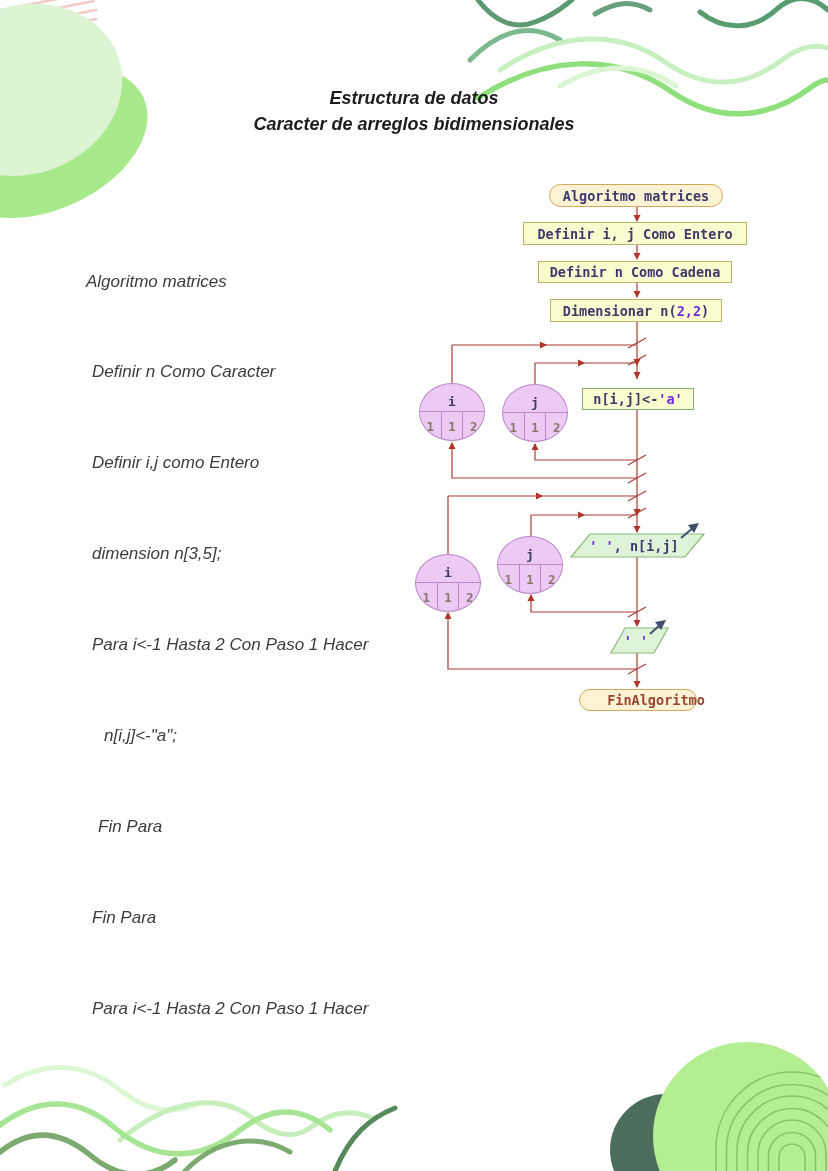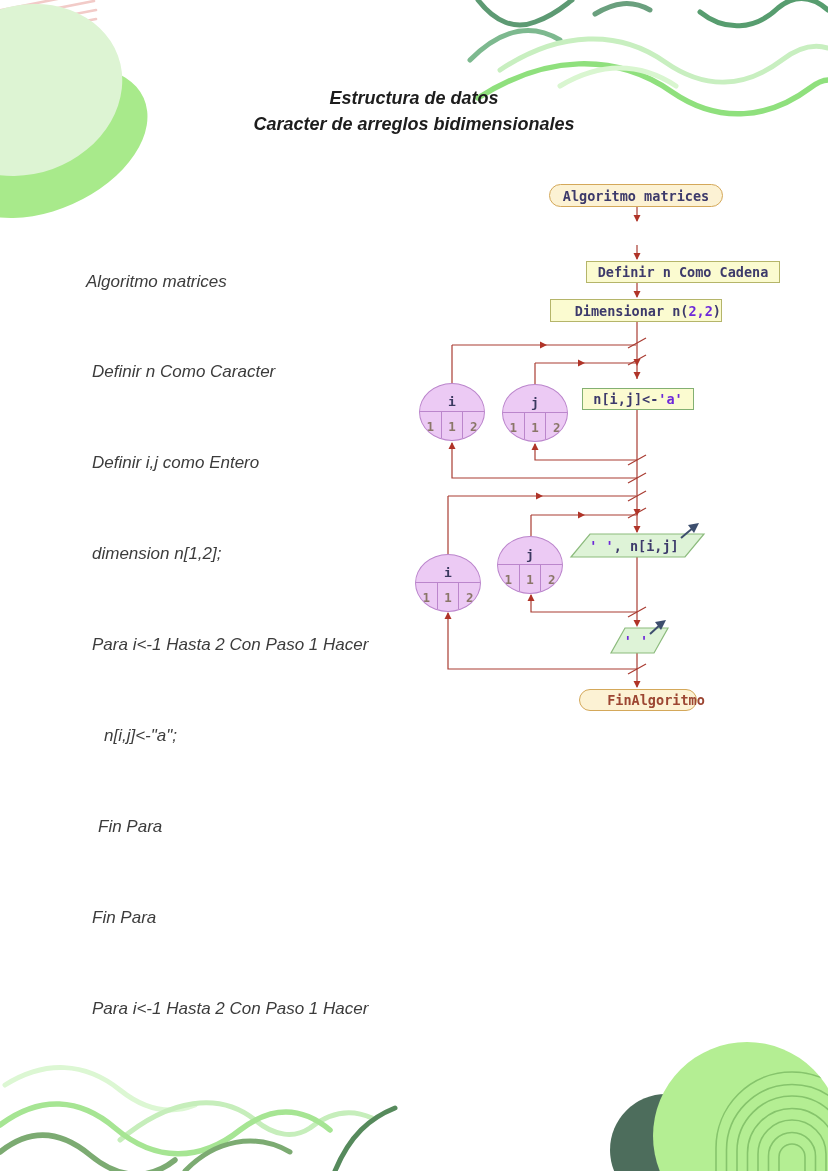--- a/index.html
+++ b/index.html
@@ -108,21 +108,21 @@
 
 <div class="page-title">
   <div>Estructura de datos</div>
   <div>Caracter de arreglos bidimensionales</div>
 </div>
 
 <div class="code">
   <div class="ind0">Algoritmo matrices</div>
   <div class="ind1">Definir n Como Caracter</div>
   <div class="ind1">Definir i,j como Entero</div>
-  <div class="ind1">dimension n[1,2];</div>
+  <div class="ind1">dimension n[3,5];</div>
   <div class="ind1">Para i&lt;-1 Hasta 2 Con Paso 1 Hacer</div>
   <div class="ind3">n[i,j]&lt;-"a";</div>
   <div class="ind2">Fin Para</div>
   <div class="ind1">Fin Para</div>
   <div class="ind1">Para i&lt;-1 Hasta 2 Con Paso 1 Hacer</div>
   
   
   
   
   
@@ -199,26 +199,29 @@
       <polygon points="699,523 688,525 694,533" stroke="none"></polygon>
       <line x1="650" y1="634" x2="661" y2="624"></line>
       <polygon points="666,620 655,622 661,630" stroke="none"></polygon>
     </g>
   </svg>
 
   <div class="fnode pill" style="left:549px;top:184px;width:174px;height:23px;">
     <span>Algoritmo matrices</span>
   </div>
 
-
-  <div class="fnode ybox" style="left:538px;top:261px;width:194px;height:22px;margin-left:48px;">
+  <div class="fnode ybox" style="left:523px;top:222px;width:224px;height:23px;">
+    <span>Definir i, j Como Entero</span>
+  </div>
+
+  <div class="fnode ybox" style="left:538px;top:261px;width:194px;height:22px;">
     <span>Definir n Como Cadena</span>
   </div>
 
-  <div class="fnode ybox" style="left:550px;top:299px;width:172px;height:23px;justify-content:flex-end;">
+  <div class="fnode ybox" style="left:550px;top:299px;width:172px;height:23px;">
     <span>Dimensionar n(</span><span class="orange">2,2</span><span>)</span>
   </div>
 
   <div class="fnode gbox" style="left:582px;top:380px;width:112px;height:22px;margin-top:8px;">
     <span>n[i,j]&lt;-</span><span class="orange">'a'</span>
   </div>
 
   <div class="loop-circle" style="left:419px;top:383px;">
     <div class="lc-top">i</div>
     <div class="lc-bottom">

